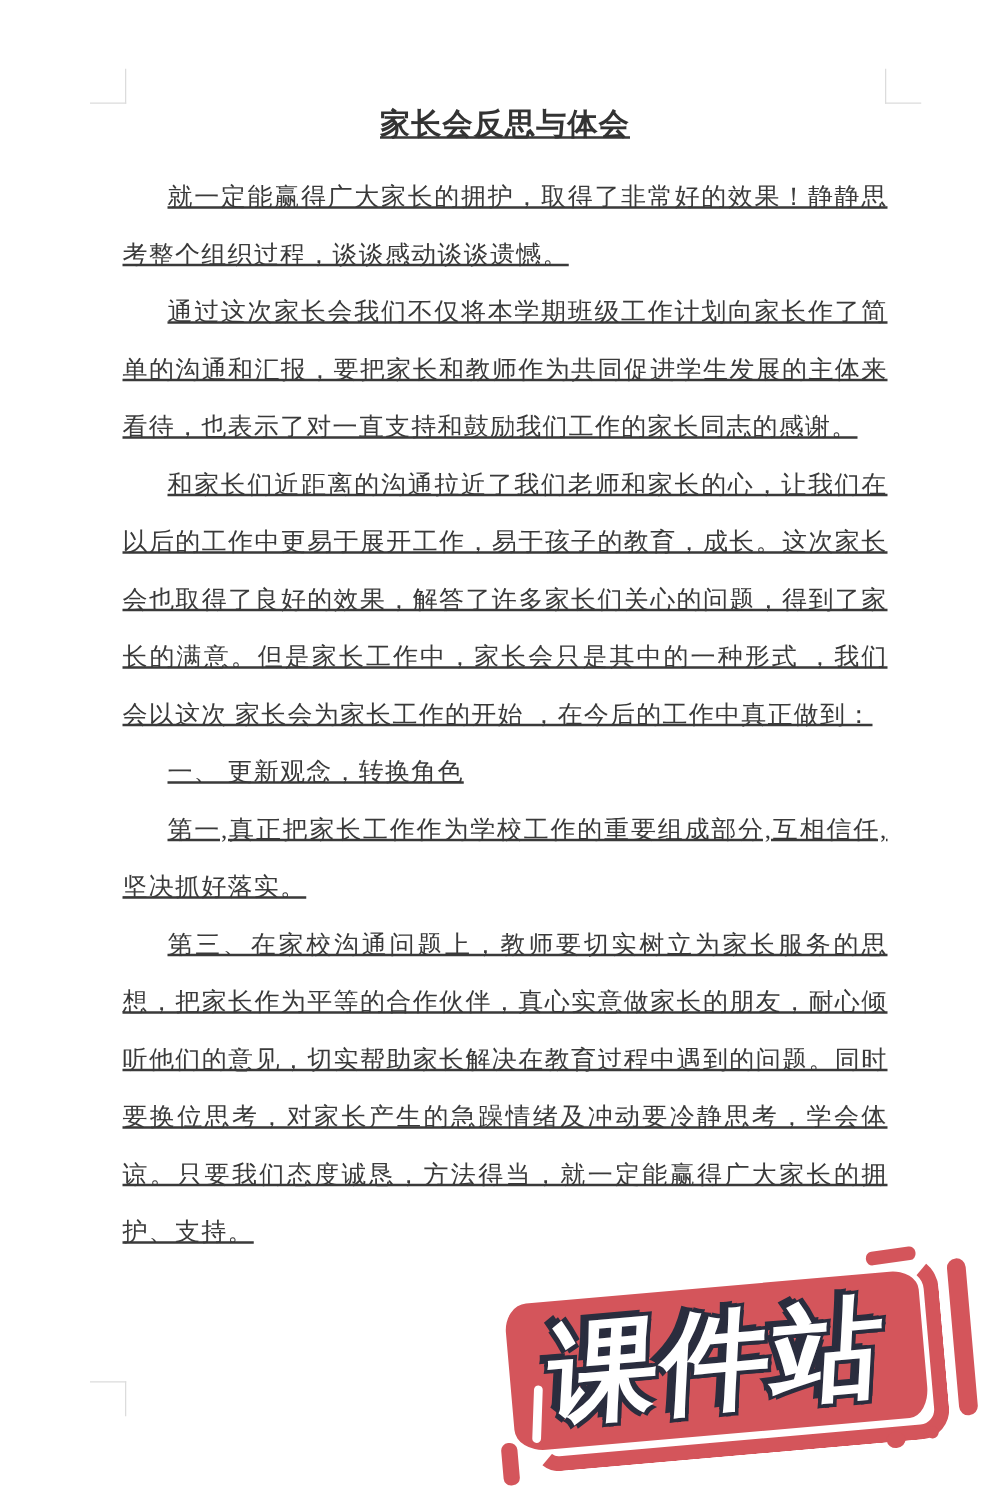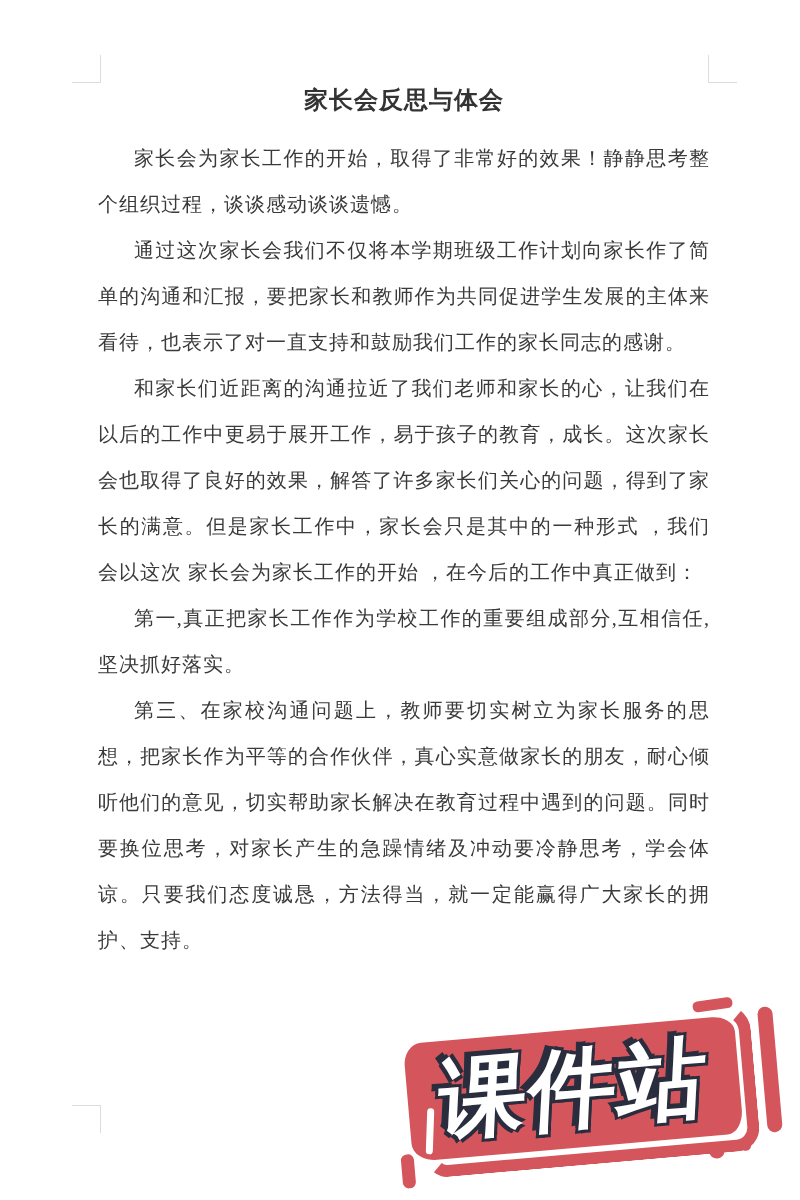--- a/index.html
+++ b/index.html
@@ -7,21 +7,21 @@
     position:relative; width:800px; height:1200px; background:#ffffff;
     overflow:hidden; font-family:"Liberation Serif","DejaVu Serif",serif;
   }
   
   .crop{position:absolute; width:28px; height:27px;}
   .crop.tl{left:72px; top:55px;  border-right:1px solid #dcdcdc; border-bottom:1px solid #dcdcdc;}
   .crop.tr{left:708px;top:55px;  border-left:1px solid #dcdcdc;  border-bottom:1px solid #dcdcdc;}
   .crop.bl{left:72px; top:1105px;border-right:1px solid #dcdcdc; border-top:1px solid #dcdcdc;}
   .crop.br{left:708px;top:1105px;border-left:1px solid #dcdcdc;  border-top:1px solid #dcdcdc;}
   
-  .content{position:absolute; left:98px; top:82px; width:612px; color:#3a3a3a;}
+  .content{position:absolute; left:98px; top:82px; width:612px; color:#3a3a3a;text-decoration:underline;}
   .doc-title{
     margin:0 0 17px 0; font-size:24px; font-weight:bold; line-height:36px;
     text-align:center; letter-spacing:1px; color:#333333;
   }
   .para{
     margin:0; font-size:20px; line-height:46px; letter-spacing:1px;
     text-align:justify; text-indent:1.8em; word-break:break-all;
   }
   
   .stamp{
@@ -64,23 +64,24 @@
 
 <div class="page">
 
   <div class="crop tl"></div>
   <div class="crop tr"></div>
   <div class="crop bl"></div>
   <div class="crop br"></div>
 
   <div class="content">
     <h1 class="doc-title">家长会反思与体会</h1>
-    <p class="para">家长会为家长工作的开始，取得了非常好的效果！静静思考整个组织过程，谈谈感动谈谈遗憾。</p>
+    <p class="para">就一定能赢得广大家长的拥护，取得了非常好的效果！静静思考整个组织过程，谈谈感动谈谈遗憾。</p>
     <p class="para">通过这次家长会我们不仅将本学期班级工作计划向家长作了简单的沟通和汇报，要把家长和教师作为共同促进学生发展的主体来看待，也表示了对一直支持和鼓励我们工作的家长同志的感谢。</p>
     <p class="para">和家长们近距离的沟通拉近了我们老师和家长的心，让我们在以后的工作中更易于展开工作，易于孩子的教育，成长。这次家长会也取得了良好的效果，解答了许多家长们关心的问题，得到了家长的满意。但是家长工作中，家长会只是其中的一种形式 ，我们会以这次 家长会为家长工作的开始 ，在今后的工作中真正做到：</p>
+    <p class="para">一、 更新观念，转换角色</p>
     <p class="para">第一,真正把家长工作作为学校工作的重要组成部分,互相信任,坚决抓好落实。</p>
     <p class="para">第三、在家校沟通问题上，教师要切实树立为家长服务的思想，把家长作为平等的合作伙伴，真心实意做家长的朋友，耐心倾听他们的意见，切实帮助家长解决在教育过程中遇到的问题。同时要换位思考，对家长产生的急躁情绪及冲动要冷静思考，学会体谅。只要我们态度诚恳，方法得当，就一定能赢得广大家长的拥护、支持。</p>
   </div>
 
   <div class="stamp">
     <div class="stamp-frame"></div>
     <div class="stamp-bar-right"></div>
     <div class="stamp-dash-top"></div>
     <div class="stamp-bar-bl"></div>
     <div class="stamp-dot d1"></div>

